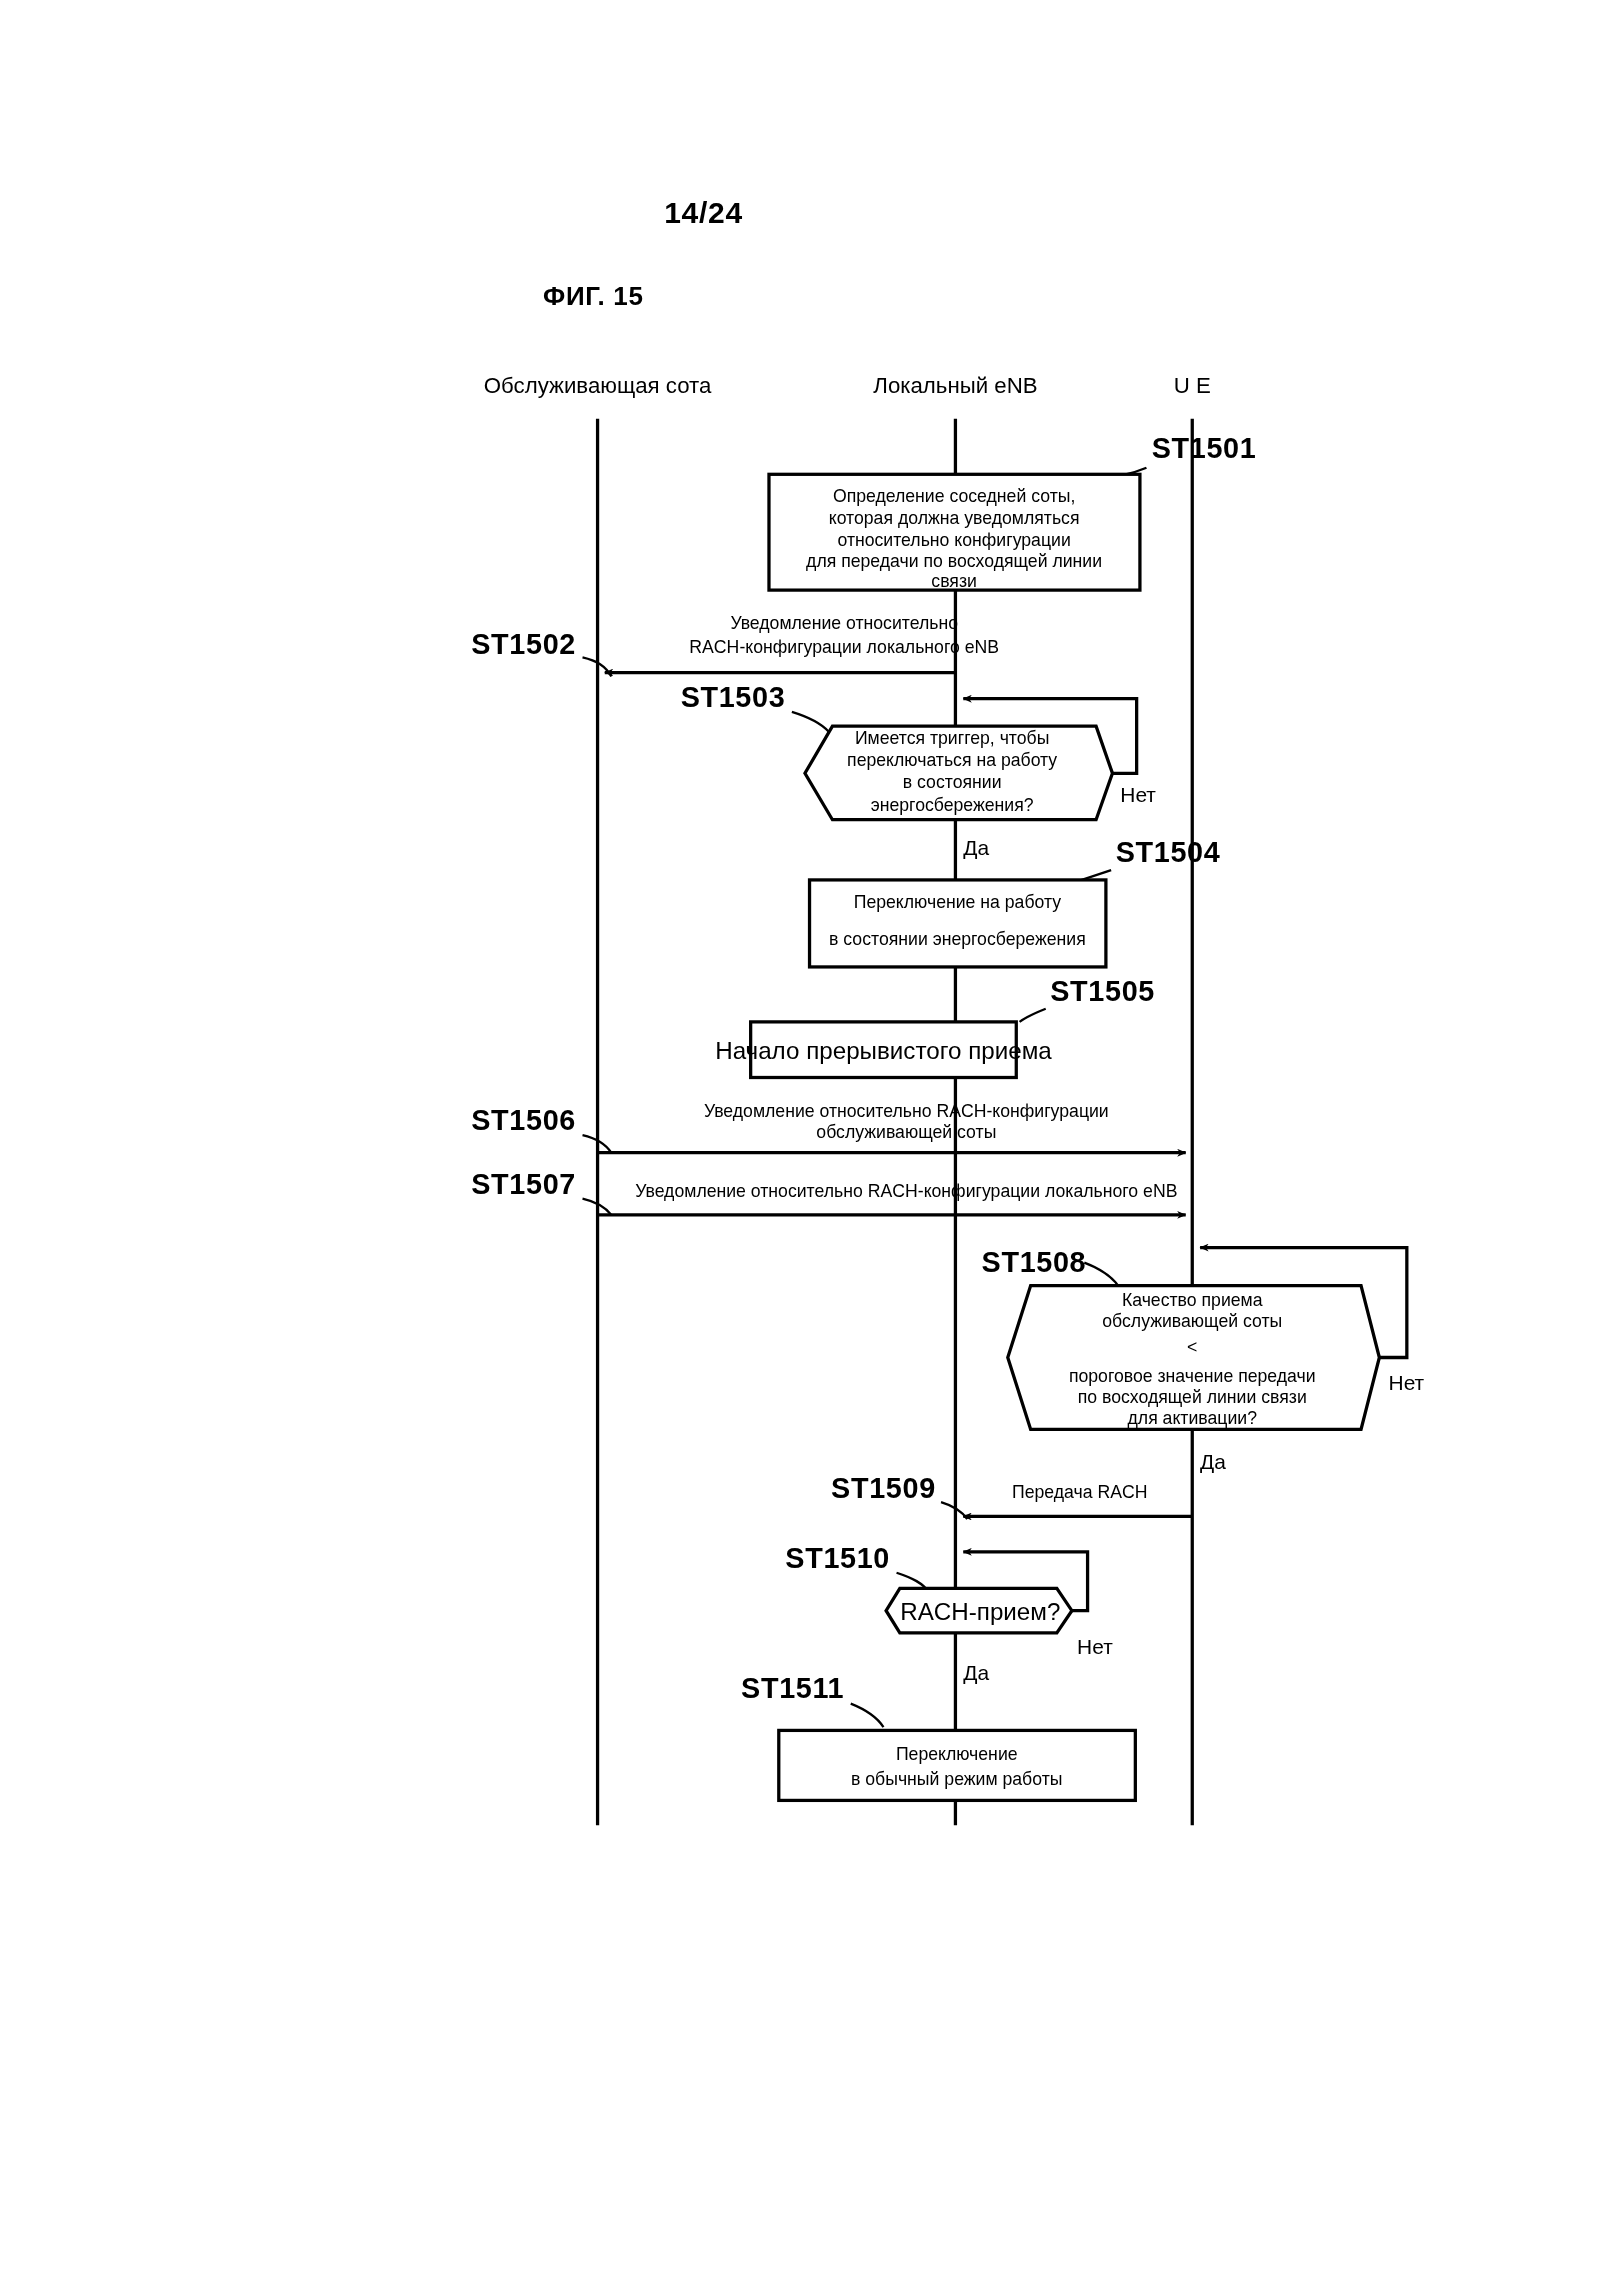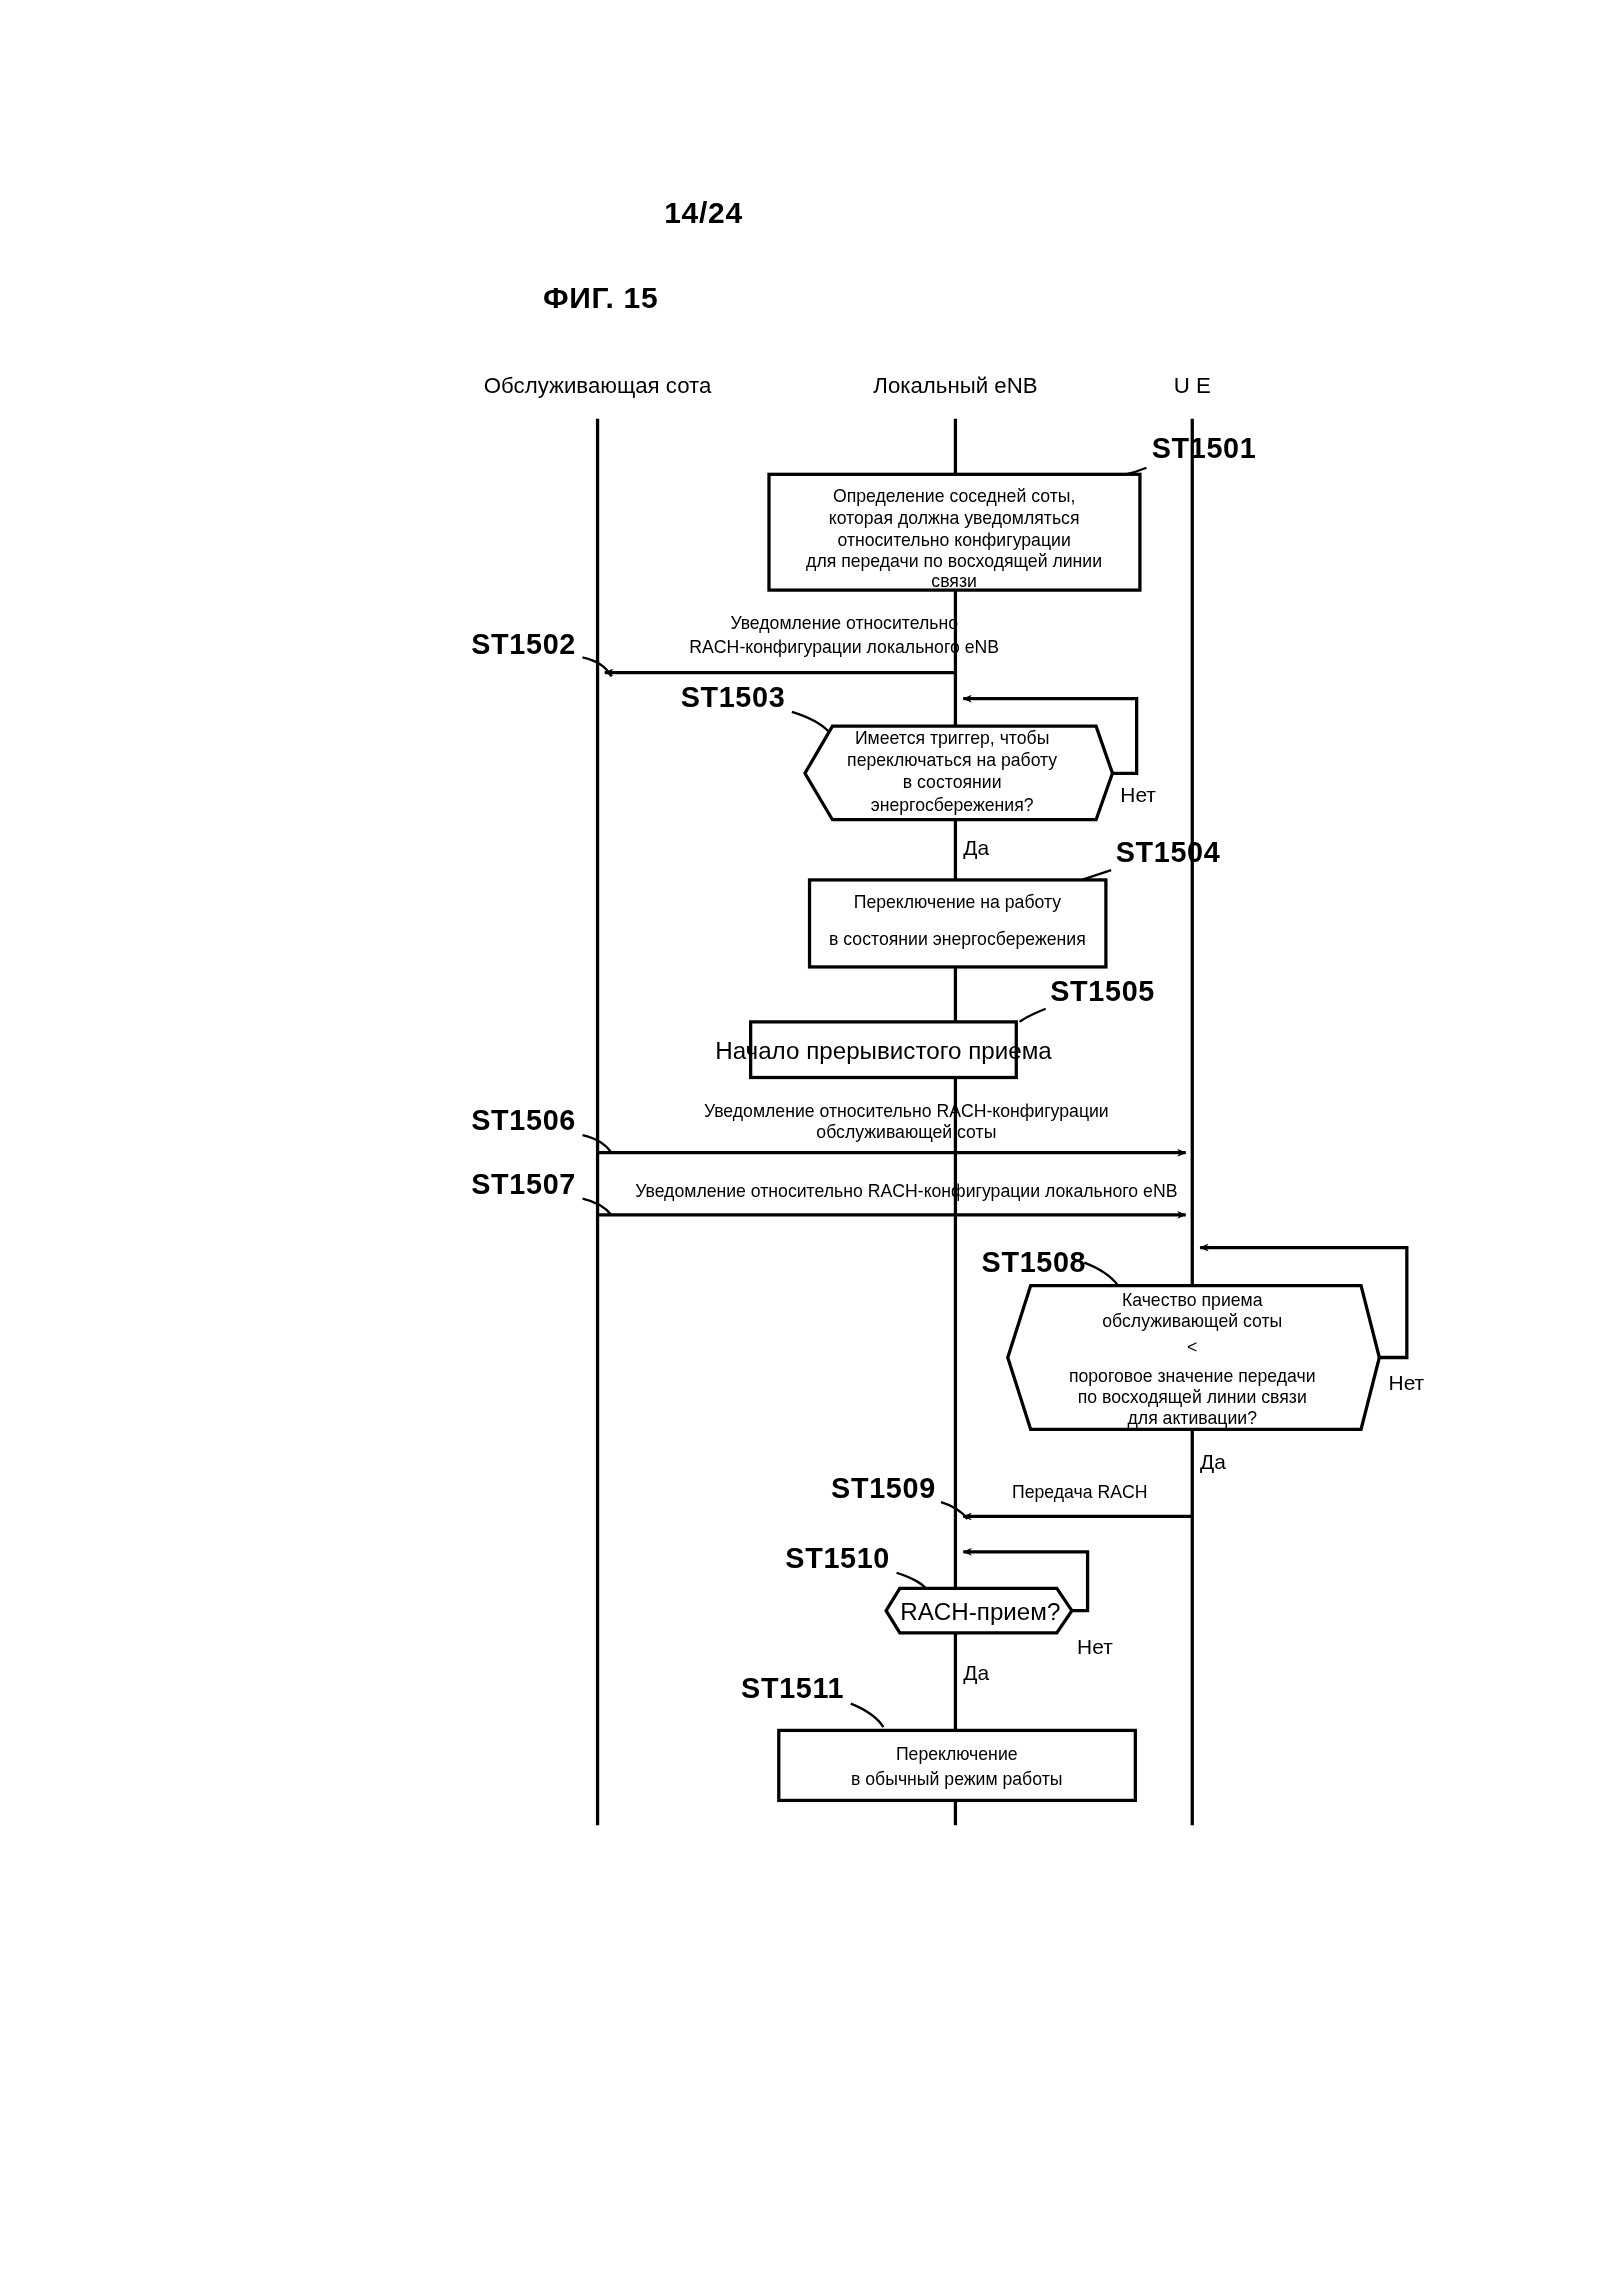--- a/index.html
+++ b/index.html
@@ -28,21 +28,21 @@
     width: 1407px;
     text-align: center;
     font-size: 30px;
     font-weight: 700;
     letter-spacing: 0.7px;
   }
   .fig-title {
     position: absolute;
     top: 281px;
     left: 543px;
-    font-size: 30px;
+    font-size: 26px;
     font-weight: 700;
     letter-spacing: 0.7px;
   }
   svg.diagram {
     position: absolute;
     top: 0;
     left: 0;
     width: 1623px;
     height: 2295px;
   }

